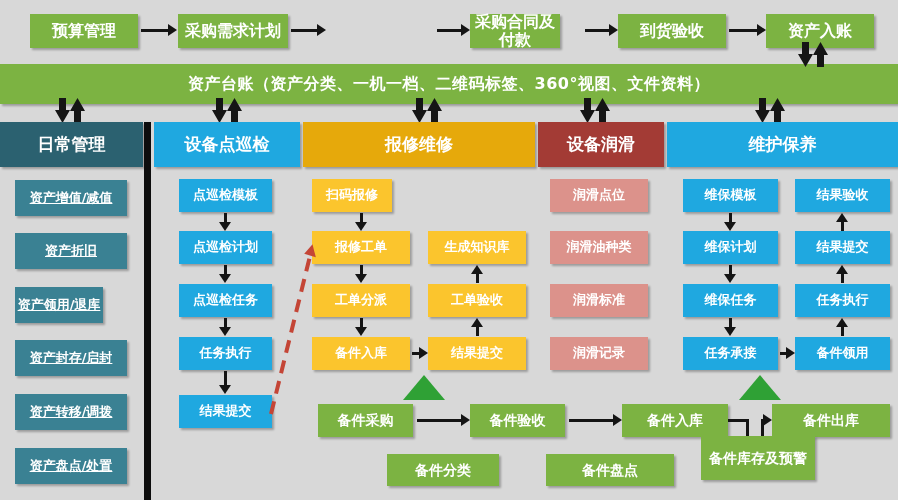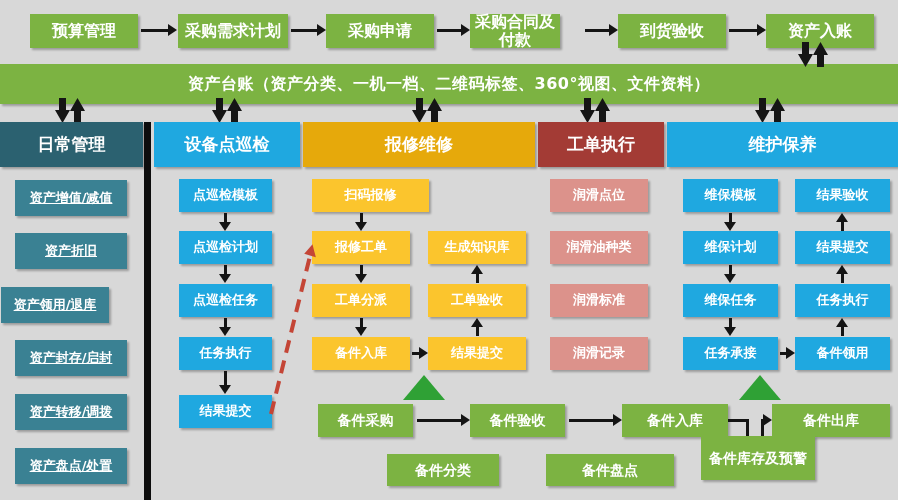--- a/index.html
+++ b/index.html
@@ -38,21 +38,20 @@
   .sep{position:absolute;background:#0d0d0d;}
   svg.overlay{position:absolute;}
 </style>
 </head>
 <body>
 
 <div class="stage">
 
   <div class="box green ts" style="left:30px;top:14px;width:108px;height:34px">预算管理</div>
   <div class="box green ts" style="left:178px;top:14px;width:110px;height:34px">采购需求计划</div>
-  <div class="box green ts" style="left:326px;top:14px;width:108px;height:34px">采购申请</div>
   <div class="box green ts" style="left:470px;top:14px;width:90px;height:34px">采购合同及付款</div>
   <div class="box green ts" style="left:618px;top:14px;width:108px;height:34px">到货验收</div>
   <div class="box green ts" style="left:766px;top:14px;width:108px;height:34px">资产入账</div>
 
   <div class="ah" style="left:141px;top:29px;width:27px"></div>
   <div class="ah" style="left:291px;top:29px;width:26px"></div>
   <div class="ah" style="left:437px;top:29px;width:24px"></div>
   <div class="ah" style="left:585px;top:29px;width:24px"></div>
   <div class="ah" style="left:729px;top:29px;width:28px"></div>
 
@@ -80,41 +79,41 @@
     </svg>
   <svg class="dbl overlay" style="left:755px;top:97px" viewBox="0 0 30 27">
       <polygon points="4,1 11,1 11,13 15,13 7.5,26 0,13 4,13" fill="#151515"></polygon>
       <polygon points="22.5,1 30,14 26,14 26,26 19,26 19,14 15,14" fill="#151515"></polygon>
     </svg>
 
   <div class="box tealh hdr" style="left:0;top:122px;width:143px;height:45px">日常管理</div>
   <div class="sep" style="left:144px;top:122px;width:7px;height:378px"></div>
   <div class="box blue hdr" style="left:154px;top:122px;width:146px;height:45px">设备点巡检</div>
   <div class="box gold hdr" style="left:303px;top:122px;width:232px;height:45px">报修维修</div>
-  <div class="box dred hdr" style="left:538px;top:122px;width:126px;height:45px">工单执行</div>
+  <div class="box dred hdr" style="left:538px;top:122px;width:126px;height:45px">设备润滑</div>
   <div class="box blue hdr" style="left:667px;top:122px;width:231px;height:45px">维护保养</div>
 
   <div class="box teal itm" style="left:15px;top:180px;width:112px;height:36px">资产增值/减值</div>
   <div class="box teal itm" style="left:15px;top:233px;width:112px;height:36px">资产折旧</div>
-  <div class="box teal itm" style="left:1px;top:287px;width:108px;height:36px">资产领用/退库</div>
+  <div class="box teal itm" style="left:15px;top:287px;width:88px;height:36px">资产领用/退库</div>
   <div class="box teal itm" style="left:15px;top:340px;width:112px;height:36px">资产封存/启封</div>
   <div class="box teal itm" style="left:15px;top:394px;width:112px;height:36px">资产转移/调拨</div>
   <div class="box teal itm" style="left:15px;top:448px;width:112px;height:36px">资产盘点/处置</div>
 
   <div class="box blue itm" style="left:179px;top:179px;width:93px;height:33px">点巡检模板</div>
   <div class="box blue itm" style="left:179px;top:231px;width:93px;height:33px">点巡检计划</div>
   <div class="box blue itm" style="left:179px;top:284px;width:93px;height:33px">点巡检任务</div>
   <div class="box blue itm" style="left:179px;top:337px;width:93px;height:33px">任务执行</div>
   <div class="box blue itm" style="left:179px;top:395px;width:93px;height:33px">结果提交</div>
   <div class="av down" style="left:224px;top:213px;height:10px"></div>
   <div class="av down" style="left:224px;top:265px;height:10px"></div>
   <div class="av down" style="left:224px;top:318px;height:10px"></div>
   <div class="av down" style="left:224px;top:371px;height:15px"></div>
 
-  <div class="box yellow itm" style="left:312px;top:179px;width:117px;height:33px">扫码报修</div>
+  <div class="box yellow itm" style="left:312px;top:179px;width:80px;height:33px">扫码报修</div>
   <div class="box yellow itm" style="left:312px;top:231px;width:98px;height:33px">报修工单</div>
   <div class="box yellow itm" style="left:312px;top:284px;width:98px;height:33px">工单分派</div>
   <div class="box yellow itm" style="left:312px;top:337px;width:98px;height:33px">备件入库</div>
   <div class="box yellow itm" style="left:428px;top:231px;width:98px;height:33px">生成知识库</div>
   <div class="box yellow itm" style="left:428px;top:284px;width:98px;height:33px">工单验收</div>
   <div class="box yellow itm" style="left:428px;top:337px;width:98px;height:33px">结果提交</div>
   <div class="av down" style="left:360px;top:213px;height:10px"></div>
   <div class="av down" style="left:360px;top:265px;height:10px"></div>
   <div class="av down" style="left:360px;top:318px;height:10px"></div>
   <div class="ah" style="left:412px;top:352px;width:7px"></div>

